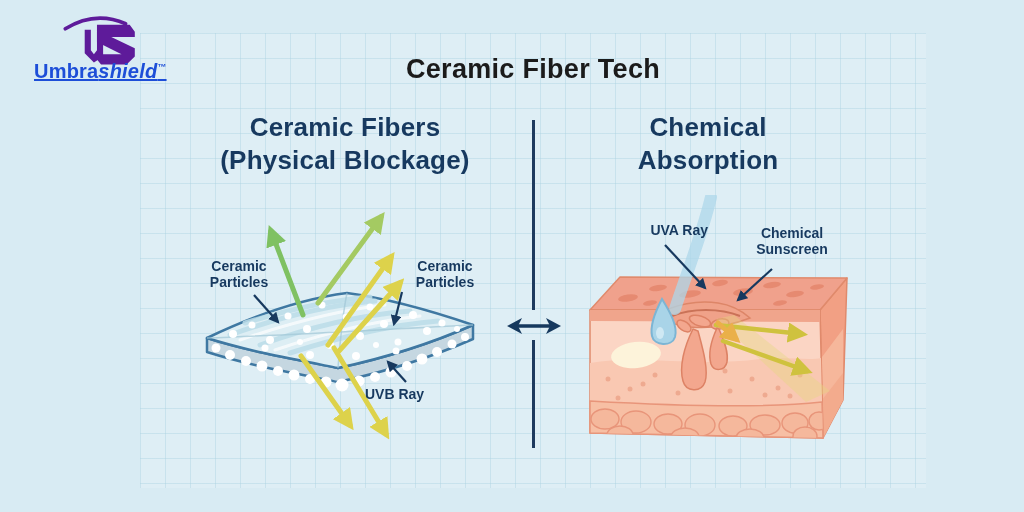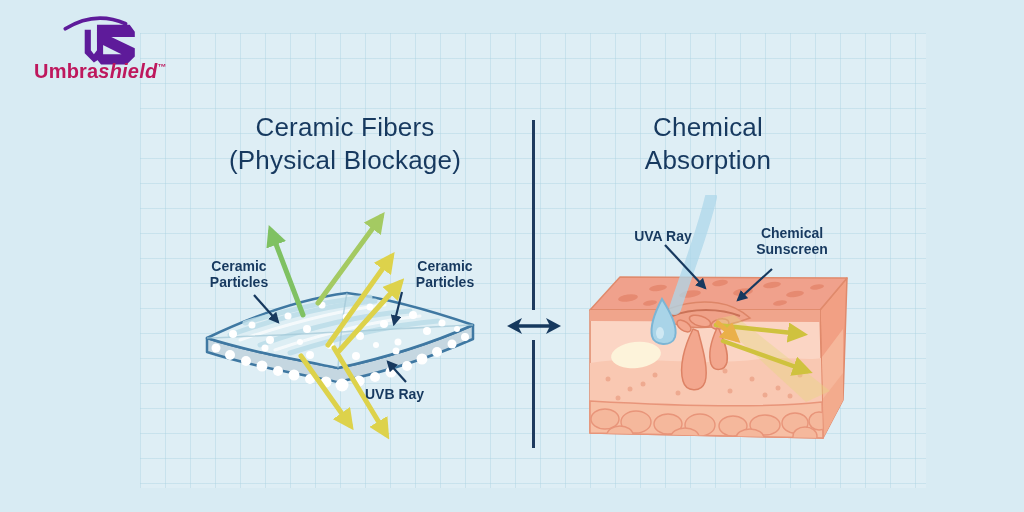--- a/index.html
+++ b/index.html
@@ -12,69 +12,70 @@
     position:absolute;left:140px;top:33px;width:786px;height:455px;
     background-color:rgba(255,255,255,0.16);
     background-image:
       linear-gradient(to right, rgba(173,211,226,0.45) 1px, transparent 1px),
       linear-gradient(to bottom, rgba(173,211,226,0.45) 1px, transparent 1px);
     background-size:25px 25px;
   }
   .logo-svg{position:absolute;left:52px;top:7px;width:92px;height:62px;}
   .brand-text{
     position:absolute;left:34px;top:60px;width:180px;
-    font-size:20px;font-weight:bold;color:#be185d;letter-spacing:0.2px;
+    font-size:20px;font-weight:bold;color:#1d4ed8;letter-spacing:0.2px;text-decoration:underline;
   }
   .brand-text em{font-style:italic;}
   .brand-text sup{font-size:9px;font-weight:bold;}
   .title{
     position:absolute;left:140px;top:54px;width:786px;text-align:center;
     font-size:27px;font-weight:bold;color:#1b1b1b;letter-spacing:0.3px;
   }
   .panel-heading{
     position:absolute;top:111px;text-align:center;
-    font-size:26px;font-weight:normal;color:#17395f;line-height:33px;
+    font-size:26px;font-weight:bold;color:#17395f;line-height:33px;
     white-space:pre-line;letter-spacing:0.2px;
   }
   .h-left{left:180px;width:330px;}
   .h-right{left:598px;width:220px;}
   .divider-seg{position:absolute;left:532px;width:3px;background:#1e3a5e;}
   .seg1{top:120px;height:190px;}
   .seg2{top:340px;height:108px;}
   .compare-arrow{position:absolute;left:505px;top:314px;width:58px;height:24px;}
   .diagram{position:absolute;}
   .fabric-svg{left:170px;top:195px;width:335px;height:250px;}
   .skin-svg{left:580px;top:195px;width:340px;height:260px;}
   .lbl{
     position:absolute;font-size:14px;font-weight:bold;color:#17395f;
     line-height:16px;white-space:pre-line;
   }
   .lbl-cp-left{left:183px;top:258px;width:112px;text-align:center;}
   .lbl-cp-right{left:389px;top:258px;width:112px;text-align:center;}
   .lbl-uvb{left:365px;top:386px;}
-  .lbl-uva{left:618px;top:228px;width:90px;text-align:center;}
+  .lbl-uva{left:618px;top:222px;width:90px;text-align:right;}
   .lbl-cs{left:742px;top:225px;width:100px;text-align:center;}
 </style>
 </head>
 <body>
 
 <div id="canvas">
 
   <div class="grid"></div>
 
   <svg class="logo-svg" viewBox="0 0 90 60">
     <title>US</title>
     <path d="M13,21 Q42,3 72,16" fill="none" stroke="#5e1b9a" stroke-width="3.6" stroke-linecap="round"></path>
     <path d="M32,22 L38,22 L38,42 L41,46 L44,42 L44,22 L50,22 L50,48 L41,54 L32,45 Z" fill="#5e1b9a"></path>
     <path d="M44,17 L76,17 L81,24 L81,29 L58,29 L81,40 L81,48 L73,56 L48,56 L44,51 L44,46 L68,46 L44,34 Z" fill="#5e1b9a"></path>
   </svg>
   <div class="brand-text">
     <span>Umbra</span><em>shield</em><sup>™</sup>
   </div>
 
+  <div class="title">Ceramic Fiber Tech</div>
 
   <div class="panel-heading h-left">Ceramic Fibers
 (Physical Blockage)</div>
   <div class="panel-heading h-right">Chemical
 Absorption</div>
 
   <div class="divider-seg seg1"></div>
   <div class="divider-seg seg2"></div>
   <svg class="compare-arrow" viewBox="0 0 58 24">
     <line x1="11" y1="12" x2="47" y2="12" stroke="#16395e" stroke-width="3.4"></line>

